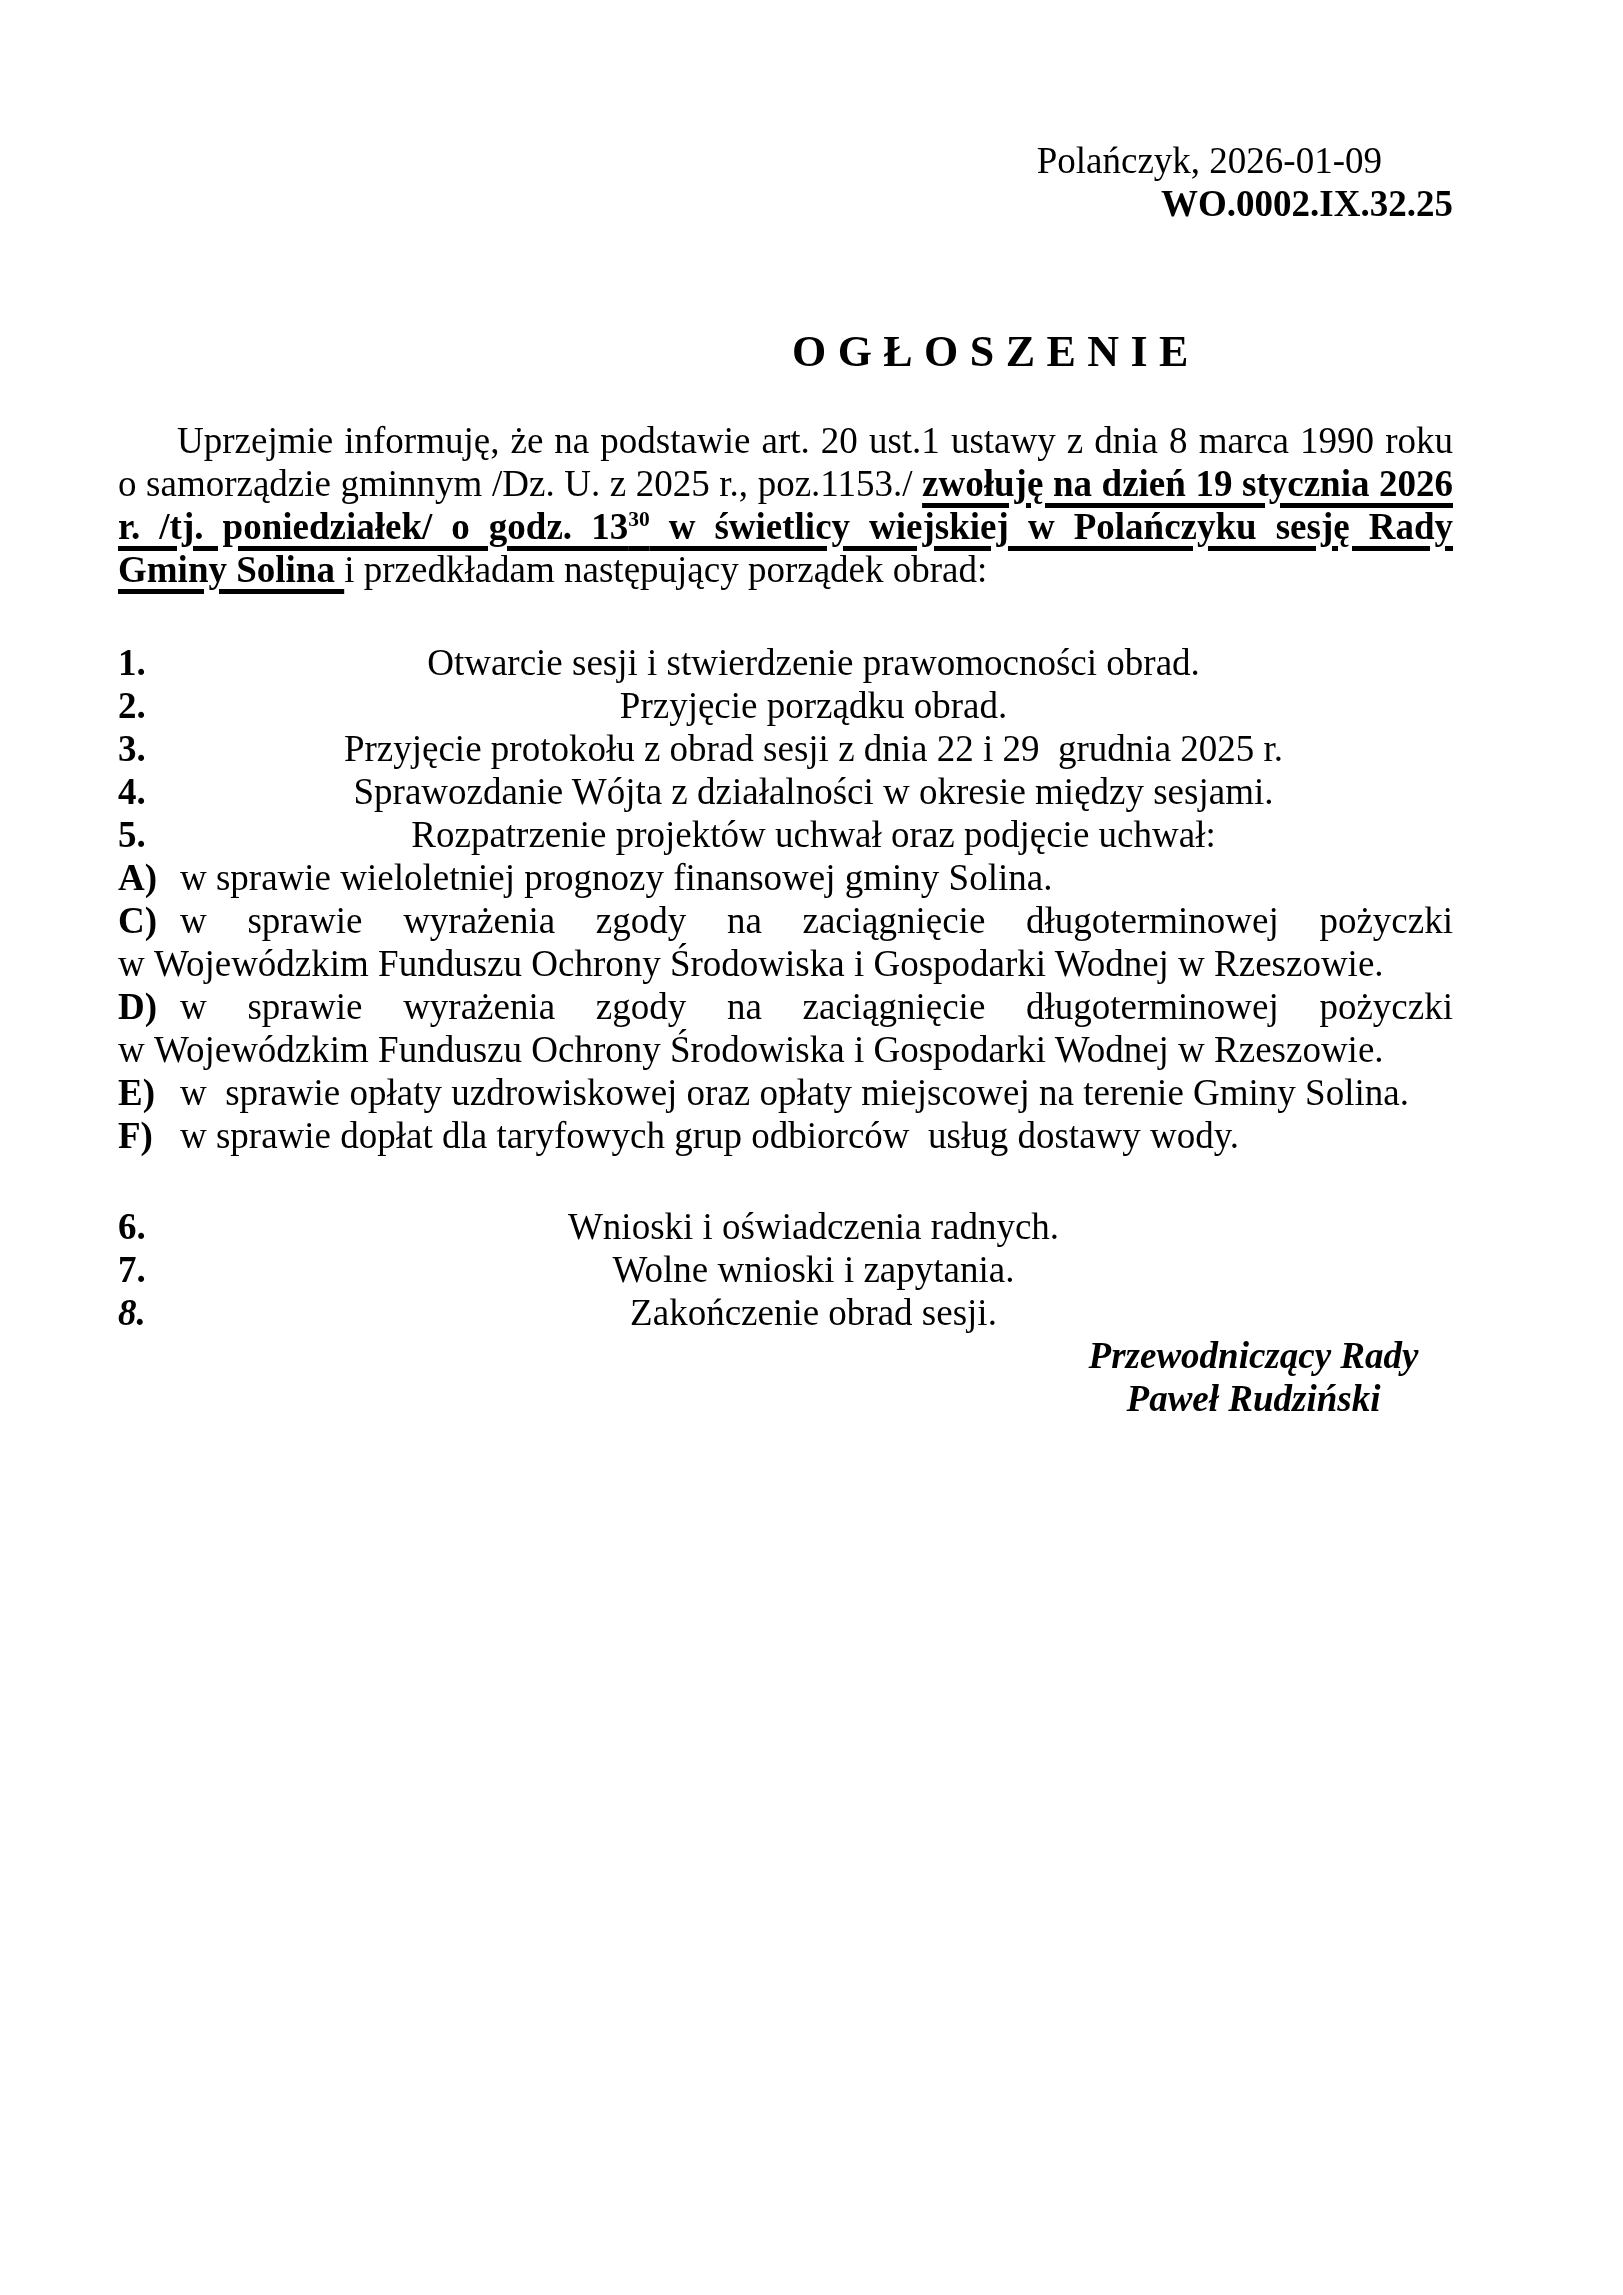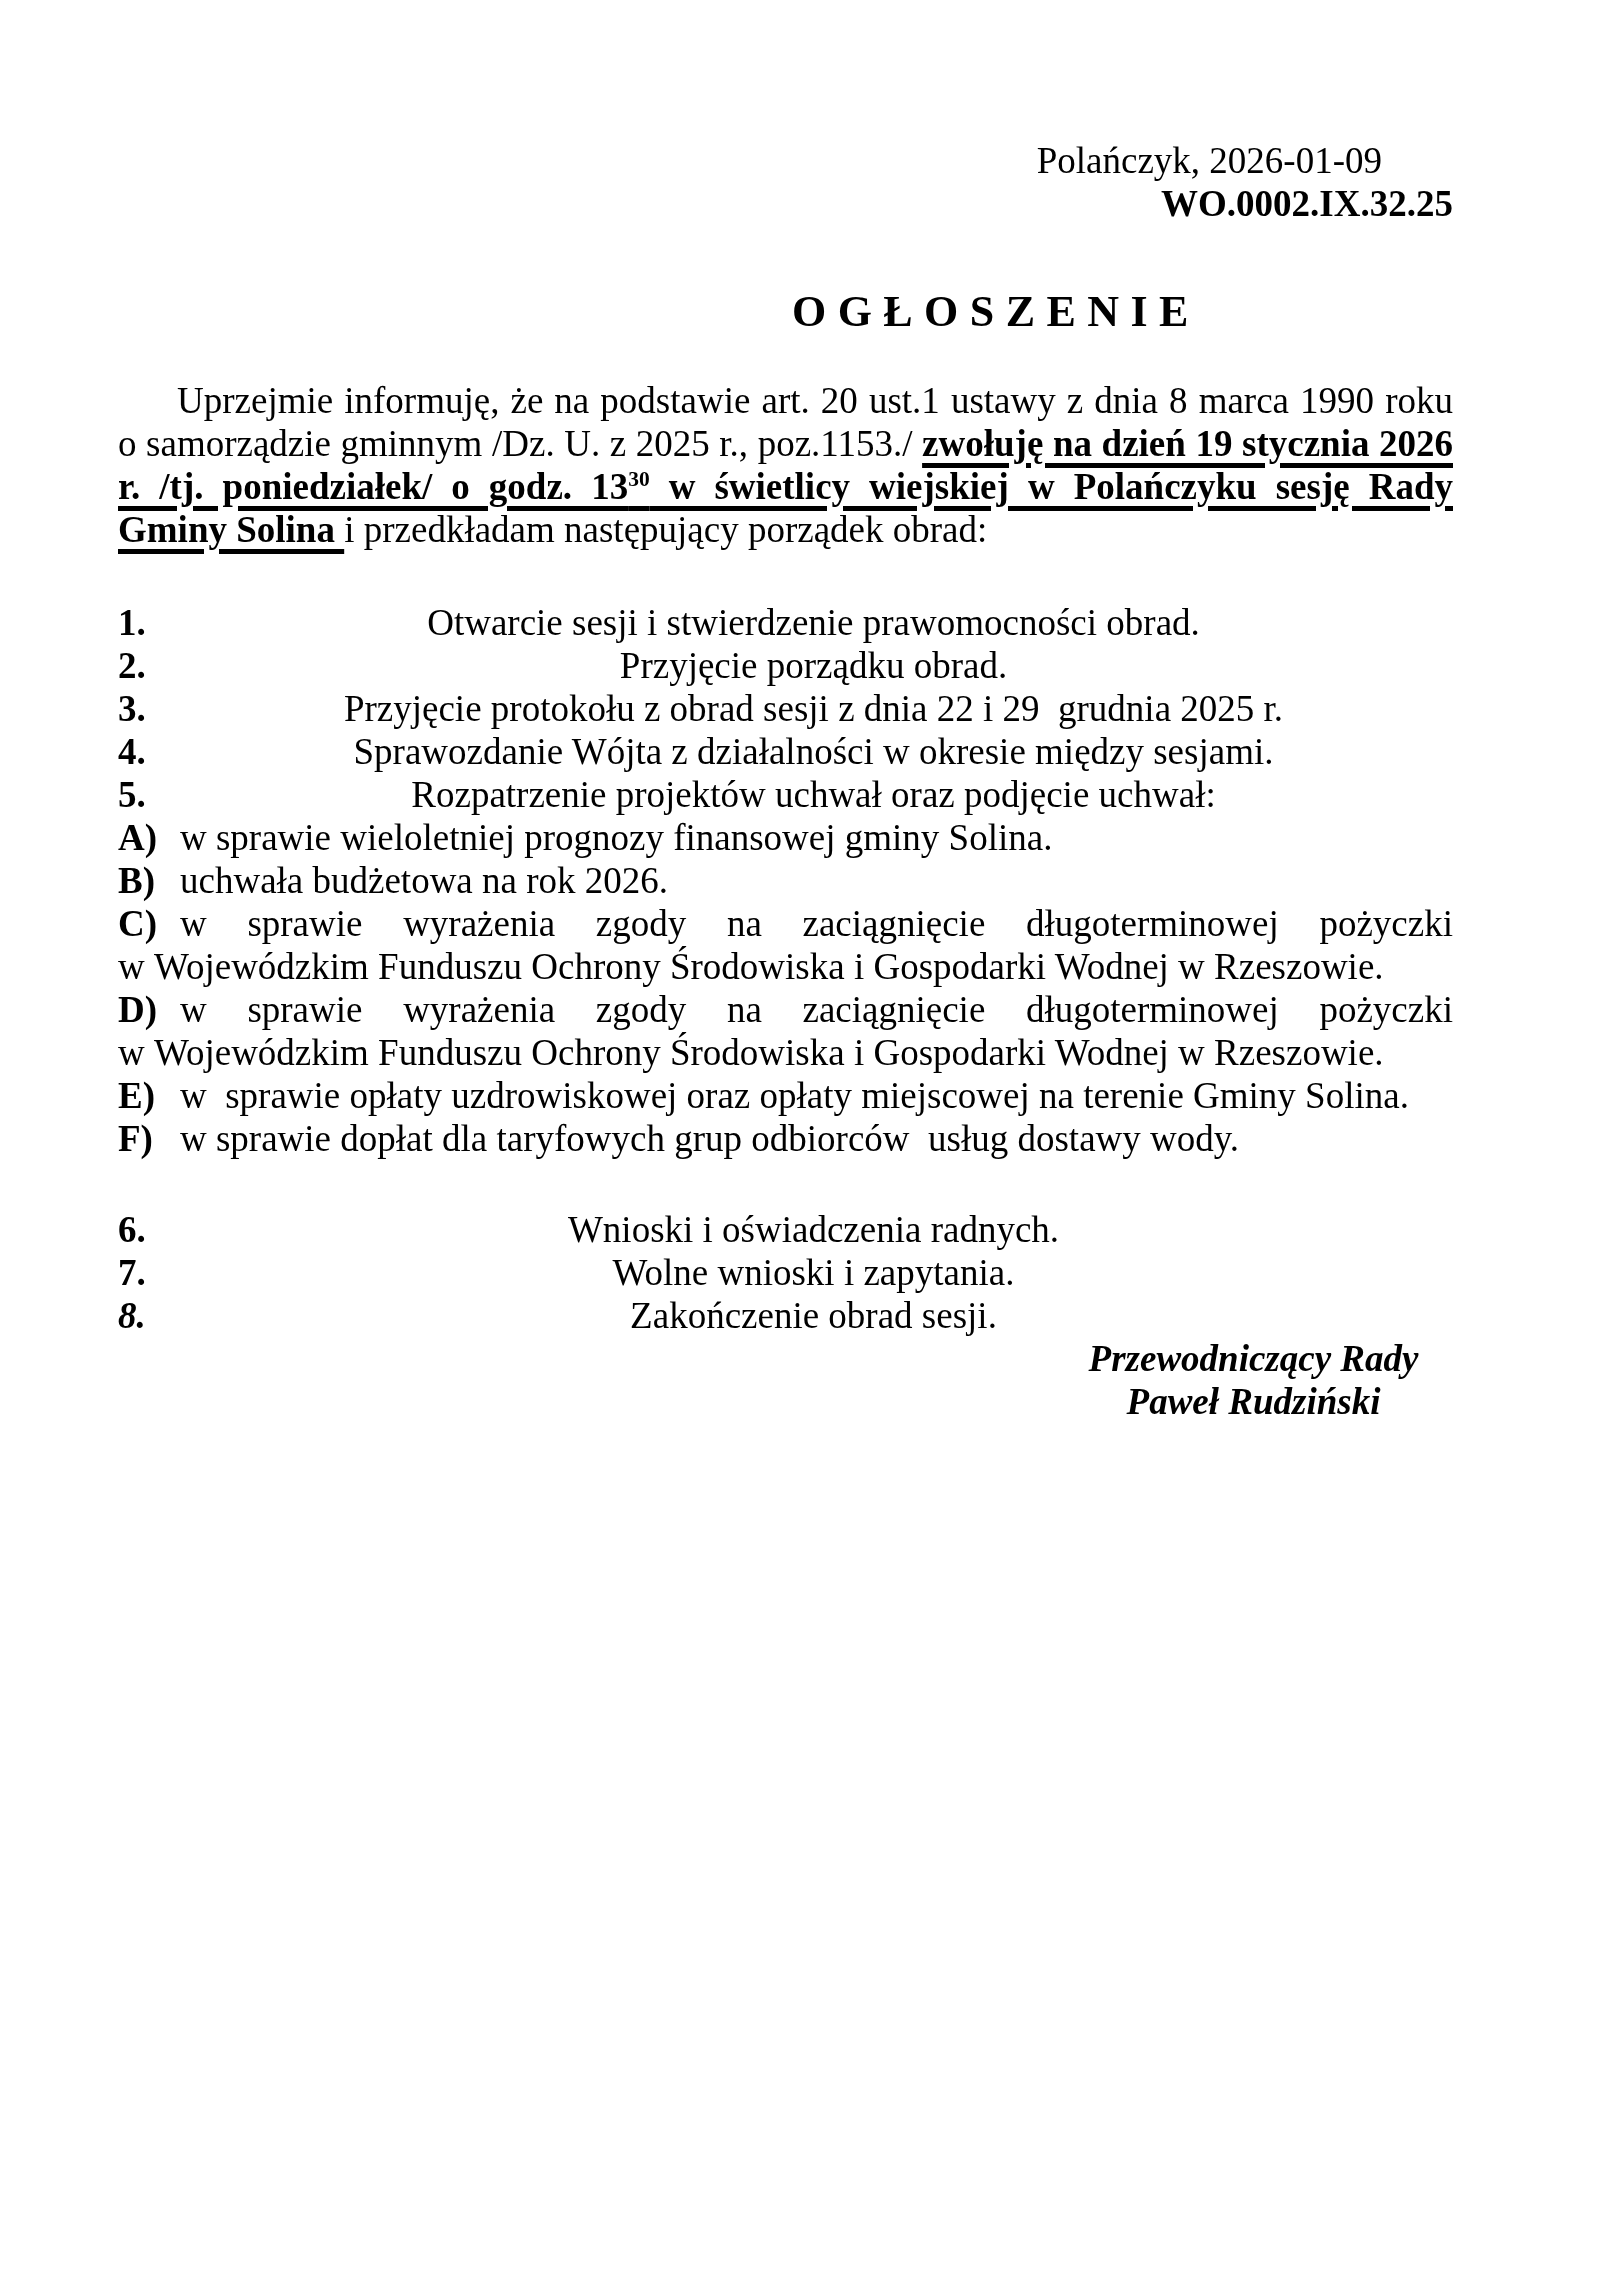--- a/index.html
+++ b/index.html
@@ -23,21 +23,21 @@
   .date-line {
     margin-top: 139px;
     text-align: right;
     padding-right: 71px;
   }
   .reference {
     font-weight: bold;
     text-align: right;
   }
   .title {
-    margin: 65px 0 0 0;
+    margin: 105px 0 0 0;
     padding-left: 674px;
     font-size: 44px;
     line-height: 43px;
     font-weight: bold;
     letter-spacing: 0.26em;
     white-space: nowrap;
   }
   .intro {
     margin: 46px 0 0 0;
     text-align: justify;
@@ -116,21 +116,20 @@
           <span class="txt">Sprawozdanie Wójta z działalności w okresie między sesjami.</span>
         </div>
       <div class="row">
           <span class="num">5.</span>
           <span class="txt">Rozpatrzenie projektów uchwał oraz podjęcie uchwał:</span>
         </div>
     </div>
 
     <div class="sublist">
       <p class="litem"><span class="lnum">A)</span><span>w sprawie wieloletniej prognozy finansowej gminy Solina.</span></p>
-      <p class="litem"><span class="lnum">B)</span><span>uchwała budżetowa na rok 2026.</span></p>
       <p class="litem"><span class="lnum">C)</span><span>w sprawie wyrażenia zgody na zaciągnięcie długoterminowej pożyczki w&nbsp;Wojewódzkim Funduszu Ochrony Środowiska i Gospodarki Wodnej w&nbsp;Rzeszowie.</span></p>
       <p class="litem"><span class="lnum">D)</span><span>w sprawie wyrażenia zgody na zaciągnięcie długoterminowej pożyczki w&nbsp;Wojewódzkim Funduszu Ochrony Środowiska i Gospodarki Wodnej w&nbsp;Rzeszowie.</span></p>
       <p class="litem"><span class="lnum">E)</span><span>w&nbsp; sprawie opłaty uzdrowiskowej oraz opłaty miejscowej na terenie Gminy Solina.</span></p>
       <p class="litem"><span class="lnum">F)</span><span>w sprawie dopłat dla taryfowych grup odbiorców&nbsp; usług dostawy wody.</span></p>
     </div>
 
     <div class="list final">
       <div class="row">
           <span class="num">6.</span>
           <span class="txt">Wnioski i oświadczenia radnych.</span>

